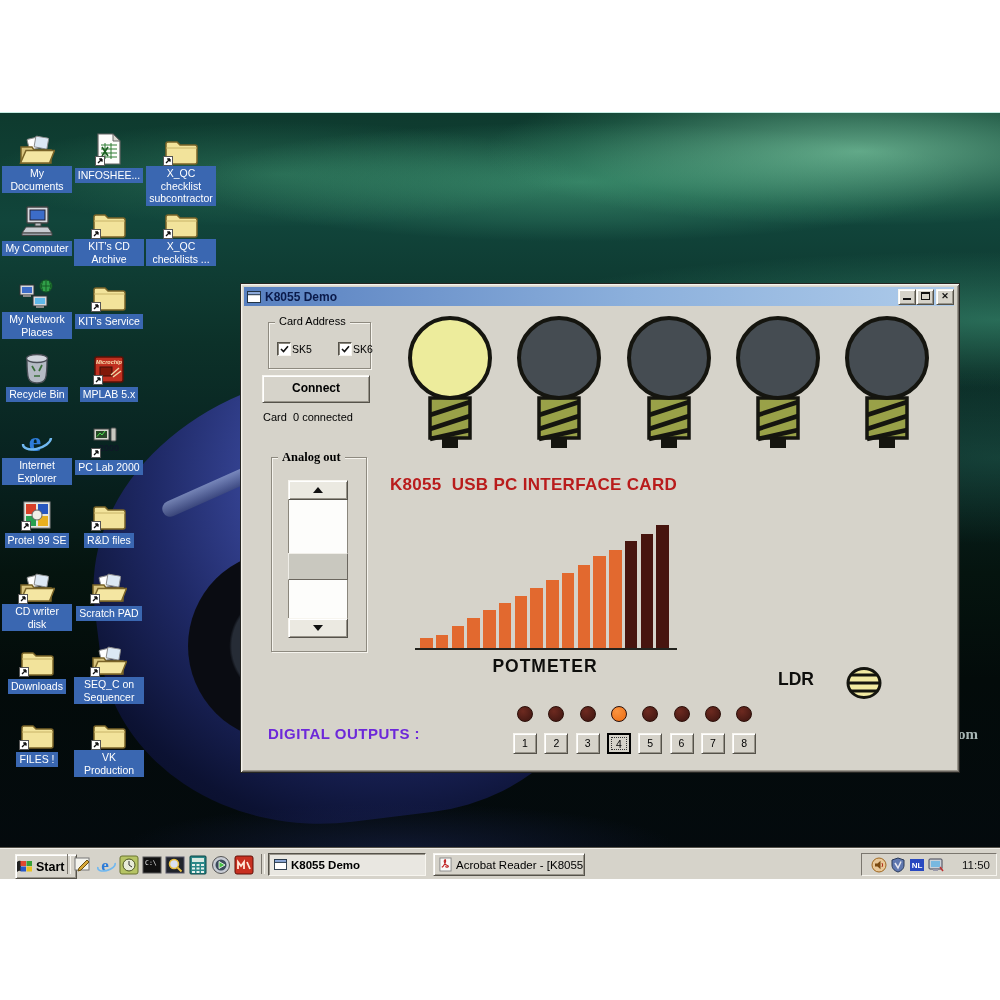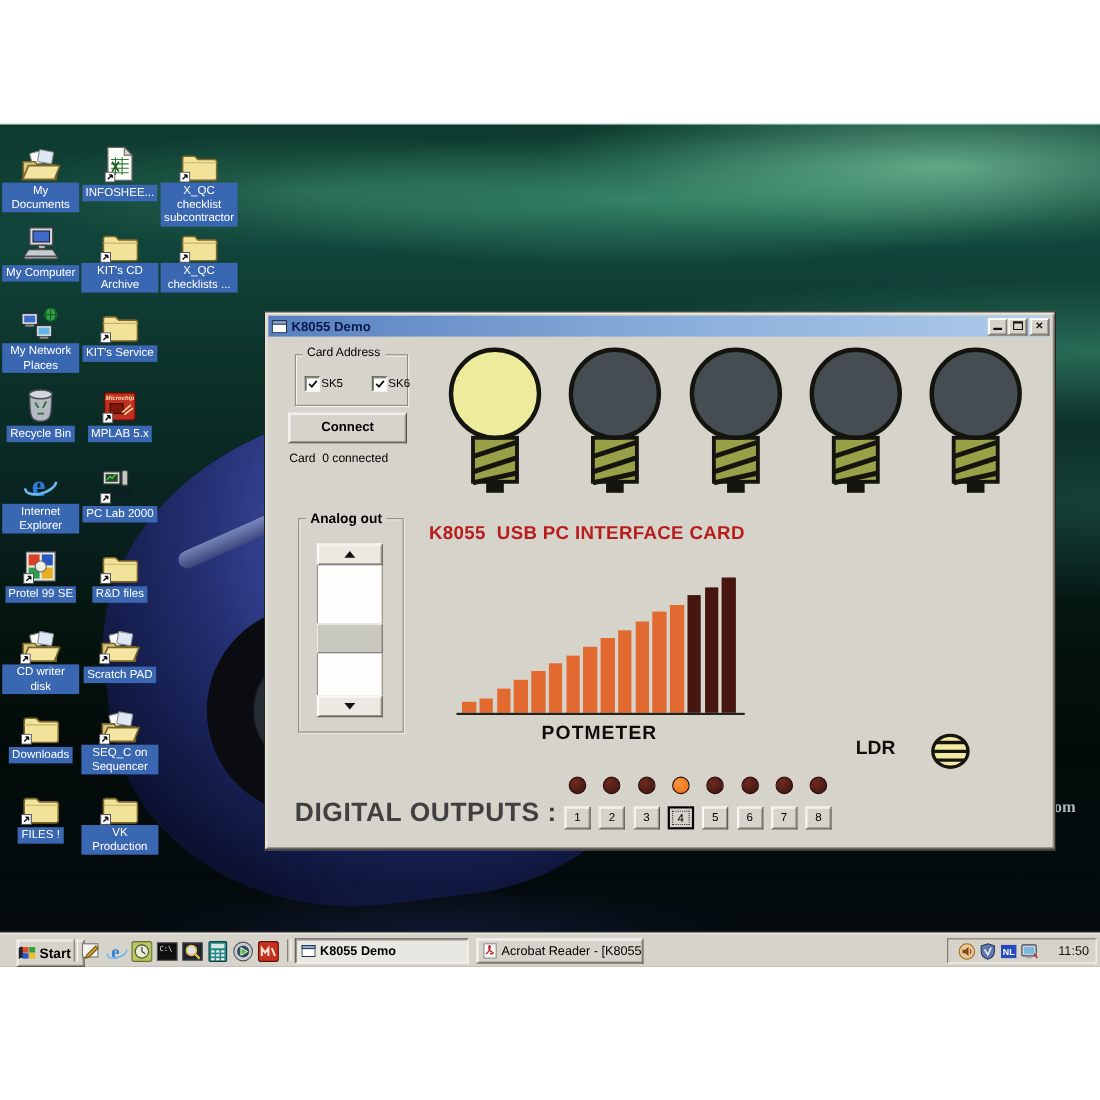--- a/index.html
+++ b/index.html
@@ -49,21 +49,21 @@
   .group-label{position:absolute;top:-8px;left:6px;background:#D6D3CA;padding:0 4px;font-size:11px;}
   .group-label.b{font-weight:bold;font-size:12.5px;}
   
   #grp-card{left:27px;top:38px;width:101px;height:45px;}
   .cbrow{position:absolute;top:19px;display:flex;align-items:center;}
   .cbx{width:12px;height:12px;background:#FFF;border:1px solid;border-color:#55524A #F7F5EF #F7F5EF #55524A;box-shadow:inset 1px 1px 0 #8A867C;display:flex;align-items:center;justify-content:center;}
   .cblabel{font-size:10.5px;margin-left:1px;}
   #btn-connect{left:21px;top:91px;width:106px;height:26px;font-weight:bold;font-size:12px;text-align:center;line-height:24px;cursor:default;}
   #status{left:22px;top:127px;font-size:11px;white-space:pre;}
   
-  #grp-analog{left:30px;top:187px;width:94px;height:193px;}
+  #grp-analog{left:30px;top:173px;width:94px;height:193px;font-family:Liberation Serif, serif;}
   #sbar{left:16px;top:22px;width:60px;}
   .sbtn{width:60px;height:20px;background:#EBE9E1;border:1px solid;border-color:#F7F5EF #55524A #55524A #F7F5EF;box-shadow:inset 1px 1px 0 #FFF,inset -1px -1px 0 #98948A;box-sizing:border-box;display:flex;align-items:center;justify-content:center;}
   .tri-up{width:0;height:0;border-left:5px solid transparent;border-right:5px solid transparent;border-bottom:6px solid #111;}
   .tri-dn{width:0;height:0;border-left:5px solid transparent;border-right:5px solid transparent;border-top:6px solid #111;}
   .track{width:60px;background:#FDFDFB;border-left:1px solid #8A867C;border-right:1px solid #8A867C;box-sizing:border-box;}
   #sthumb{width:60px;height:27px;background:#C9C8BF;border:1px solid;border-color:#F0EEE8 #6A665E #6A665E #F0EEE8;box-sizing:border-box;}
   
   .bulb{position:absolute;top:30px;width:90px;height:138px;line-height:0;}
   #iface-title{left:149px;top:191px;font-size:17px;font-weight:bold;letter-spacing:.3px;white-space:pre;color:#b91c1c;}
   
@@ -74,21 +74,21 @@
   
   #meter{left:497px;top:189px;width:180px;height:180px;background:#FDFDFB;border:3px solid #141410;border-radius:20px;box-sizing:border-box;overflow:hidden;}
   #meter .mlabel{position:absolute;top:8px;font-size:16.5px;font-weight:bold;color:#0E0E0C;letter-spacing:.5px;}
   #knob{position:absolute;left:48px;top:54px;width:80px;height:80px;border-radius:50%;background:#9CA2A2;border:3px solid #141410;box-sizing:border-box;}
   #needle{position:absolute;left:84px;top:14px;width:7px;height:79px;background:#141410;border-radius:4px;transform:rotate(8deg);transform-origin:50% 100%;}
   #meter-panel{position:absolute;left:0px;top:87px;width:172px;height:85px;background:#9CA2A2;border:3px solid #141410;border-radius:14px;box-sizing:border-box;}
   #ldr-label{left:537px;top:385px;font-size:17.5px;font-weight:bold;color:#0E0E0C;}
   #ldr-symbol{left:603px;top:381px;line-height:0;}
   
   .led{position:absolute;top:422px;width:16px;height:16px;border-radius:50%;border:1px solid #2A0E08;box-sizing:border-box;}
-  #dig-label{left:27px;top:441px;font-size:24px;font-weight:bold;letter-spacing:.5px;color:#404040;}
+  #dig-label{left:27px;top:441px;font-size:15px;font-weight:bold;letter-spacing:.5px;color:#6d28d9;}
   .outbtn{position:absolute;top:449px;width:24px;height:21px;font-size:10.5px;text-align:center;line-height:19px;cursor:default;box-sizing:border-box;}
   .outbtn.focus{border:2px solid #000;box-shadow:none;background:#D6D3CA;}
   .outbtn.focus .dot{position:absolute;left:2px;top:2px;right:2px;bottom:2px;border:1px dotted #333;}
   
   #taskbar{left:0;top:735px;width:1000px;height:30px;background:#D6D3CA;border-top:1px solid #F0EEE8;box-shadow:0 -1px 0 #55524A;}
   #start{left:3px;top:5px;width:60px;height:23px;display:flex;align-items:center;justify-content:flex-start;gap:3px;cursor:default;margin-left:12px;}
   #start span{font-weight:bold;font-size:12.5px;}
   .tb-sep{position:absolute;top:5px;width:2px;height:20px;border-left:1px solid #7A766E;border-right:1px solid #F7F5EF;}
   #quicklaunch{left:73px;top:5px;height:21px;display:flex;gap:3px;align-items:center;}
   .ql{width:20px;height:20px;line-height:0;cursor:pointer;}

